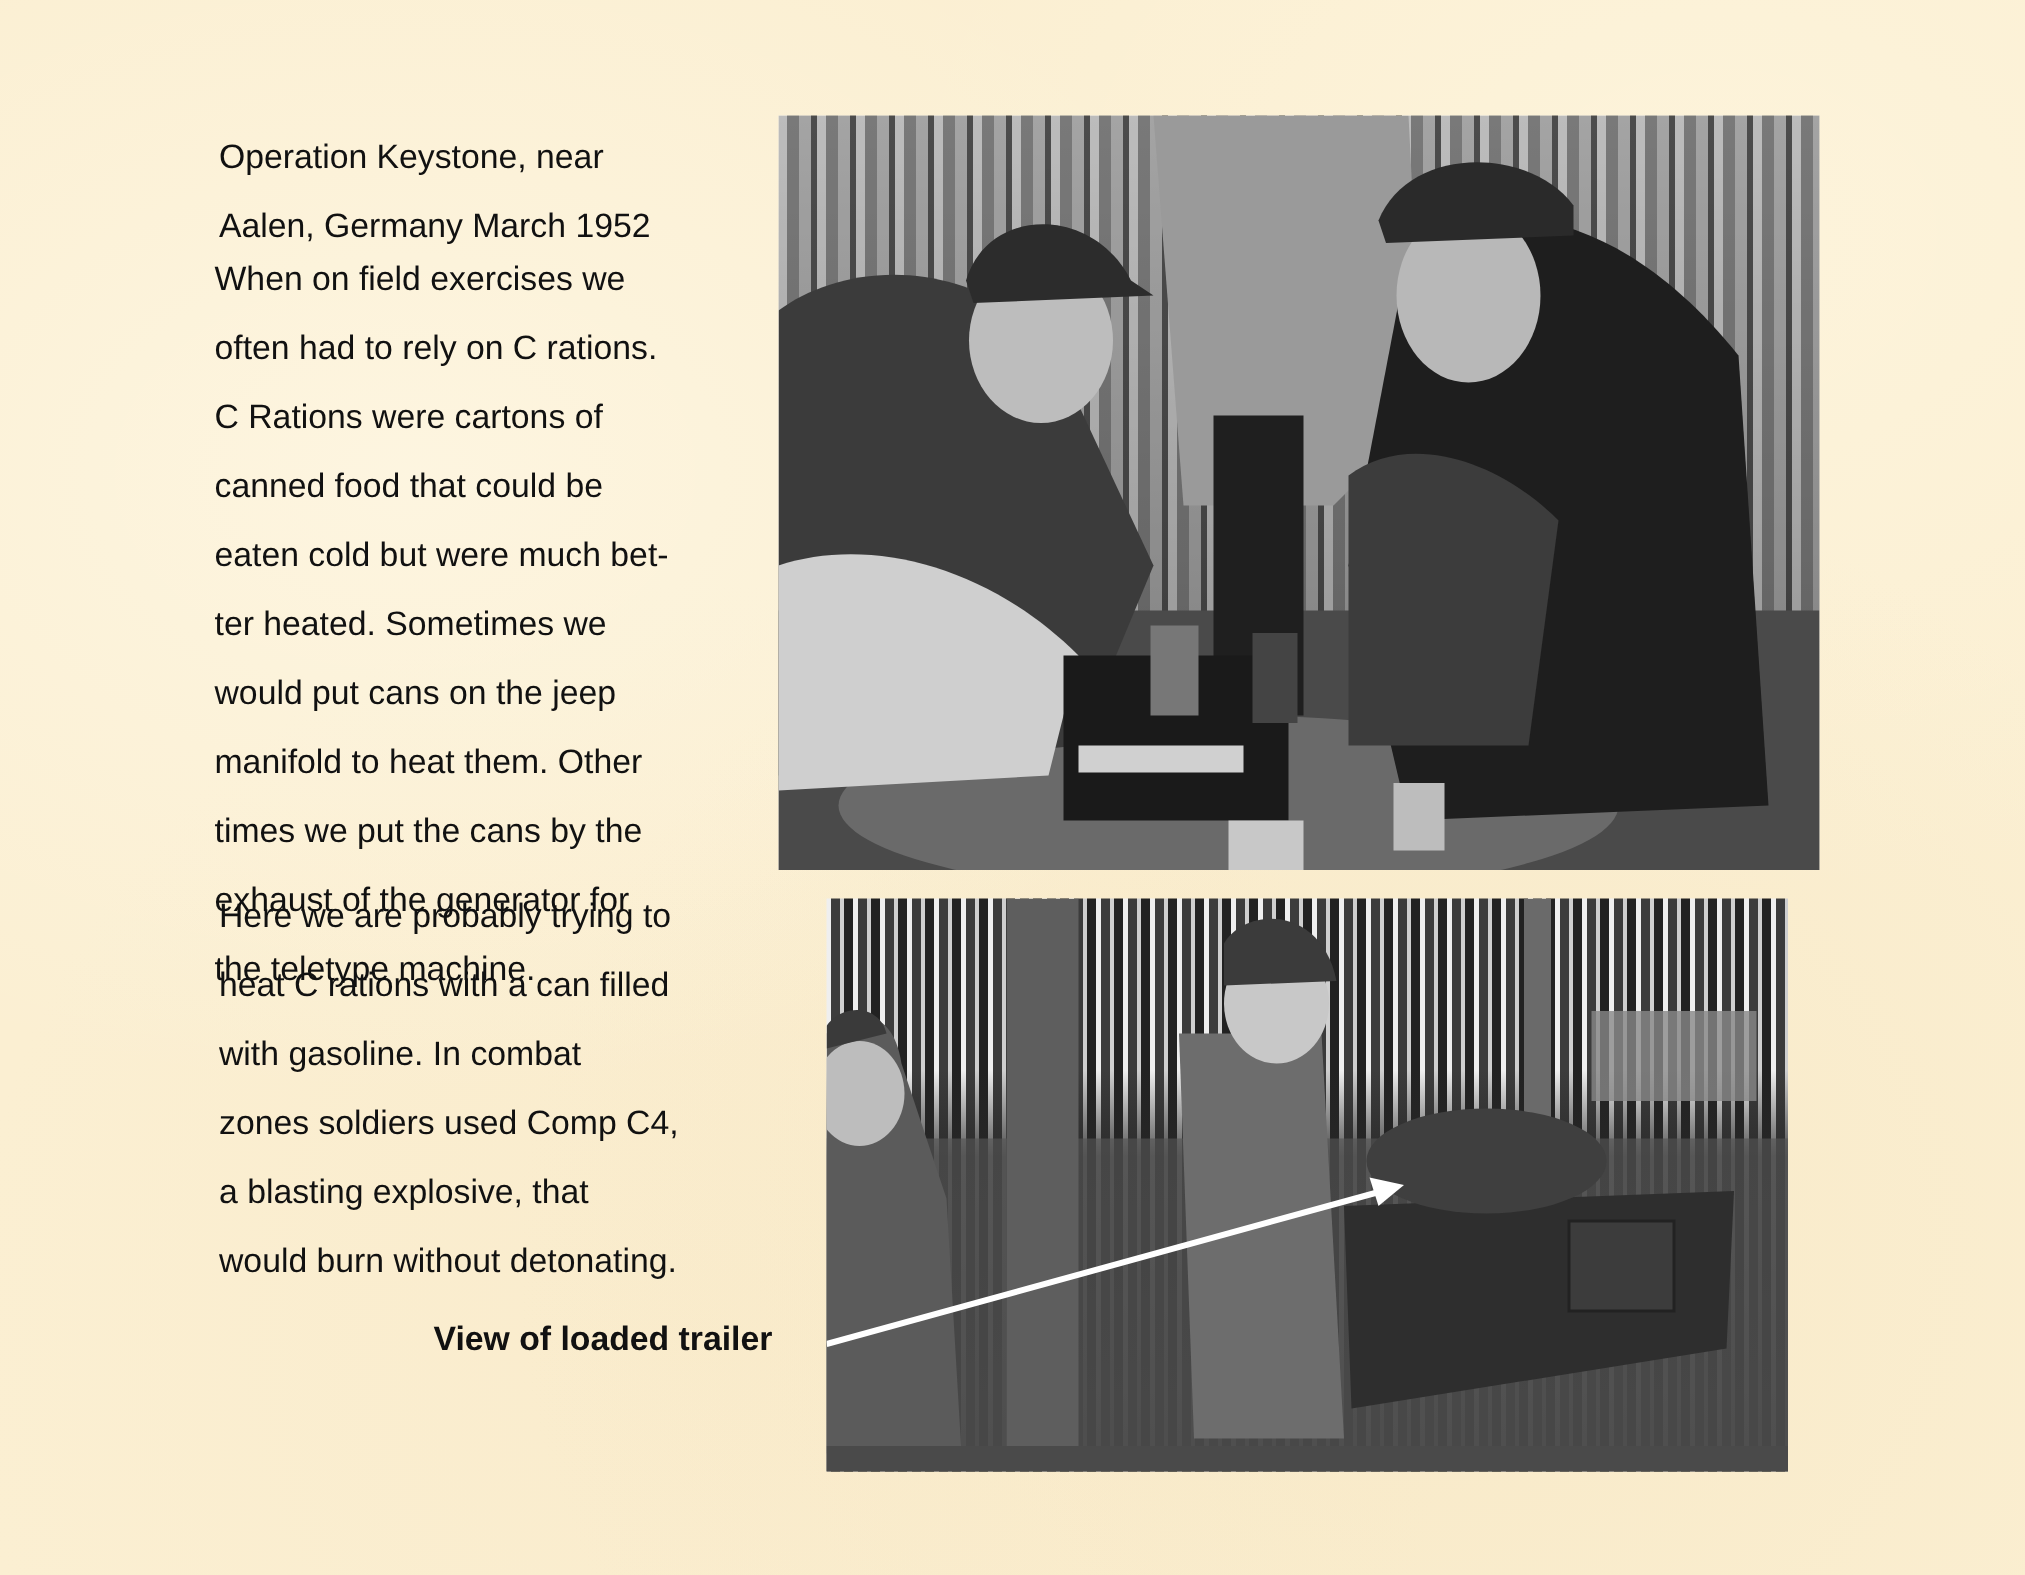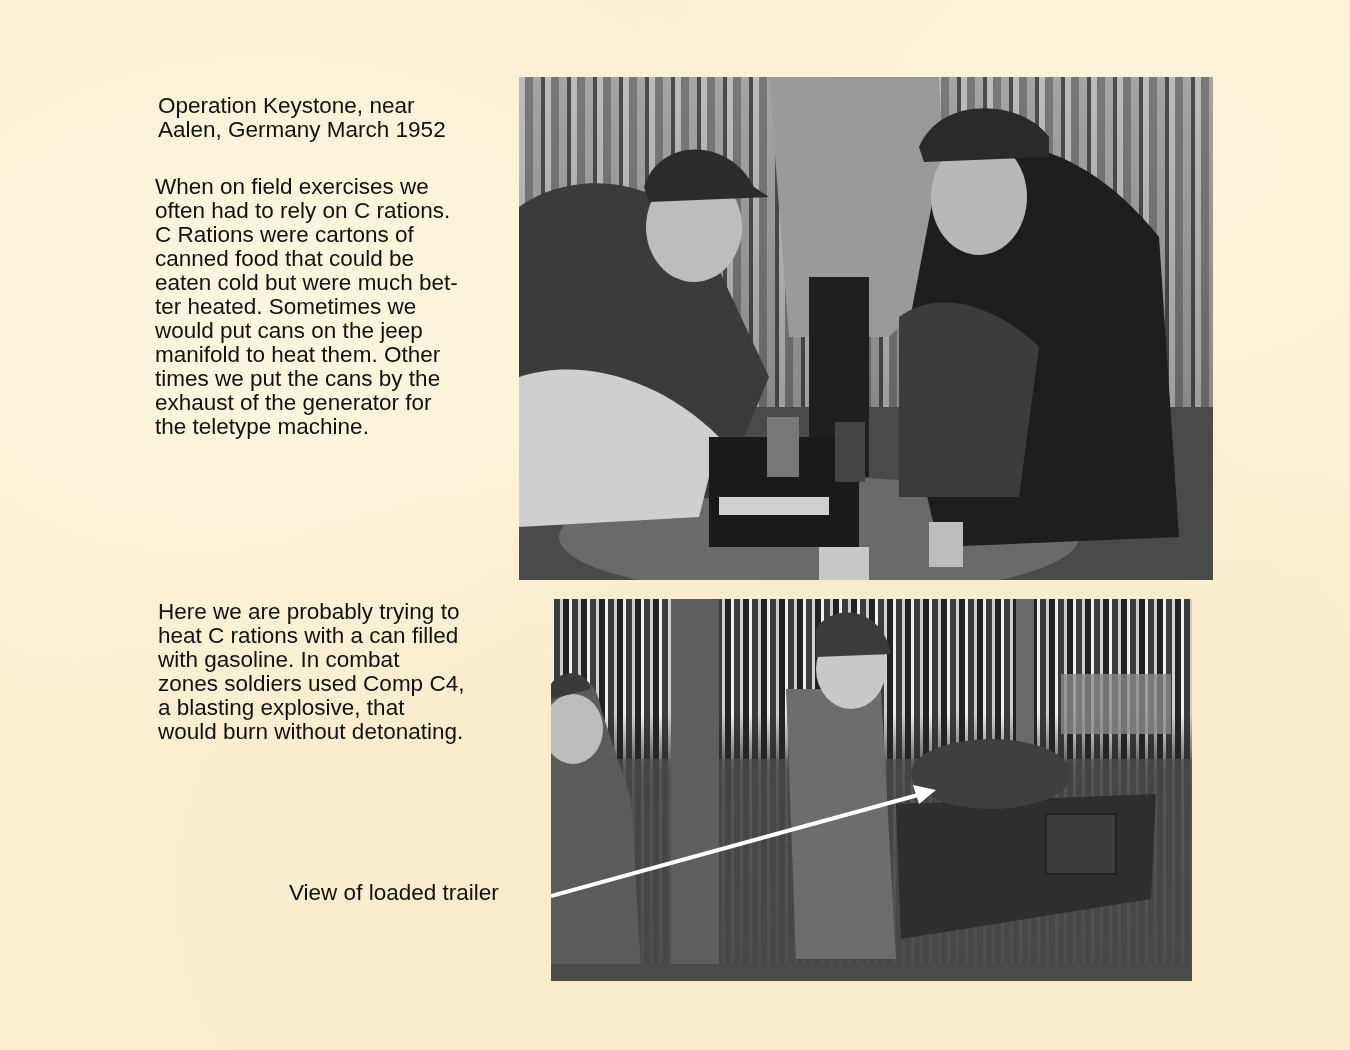--- a/index.html
+++ b/index.html
@@ -16,23 +16,23 @@
         radial-gradient(ellipse at 20% 30%, rgba(255,250,235,0.55) 0%, rgba(255,250,235,0) 40%),
         radial-gradient(ellipse at 70% 80%, rgba(245,228,190,0.5) 0%, rgba(245,228,190,0) 45%),
         radial-gradient(ellipse at 85% 15%, rgba(255,248,228,0.5) 0%, rgba(255,248,228,0) 35%),
         radial-gradient(ellipse at 35% 85%, rgba(248,232,198,0.45) 0%, rgba(248,232,198,0) 40%);
       font-family: "Liberation Sans", sans-serif;
       color: #111;
     }
     .text-block {
       position: absolute;
       font-size: 22.5px;
-      line-height: 24px;
+      line-height: 46px;
       white-space: pre-line;
-      margin: 12px;
+      margin: 0;
     }
     #caption-title {
       left: 146px;
       top: 82px;
       width: 360px;
     }
     #caption-body {
       left: 143px;
       top: 163px;
       width: 360px;
@@ -42,20 +42,21 @@
       top: 588px;
       width: 370px;
     }
     #trailer-label {
       position: absolute;
       left: 289px;
       top: 876px;
       font-size: 22.5px;
       line-height: 34px;
       white-space: nowrap;
+      font-weight: bold;
     }
     #page-number {
       position: absolute;
       left: 658px;
       top: 1049px;
       font-size: 26px;
       line-height: 34px;
     }
     .photo {
       position: absolute;

